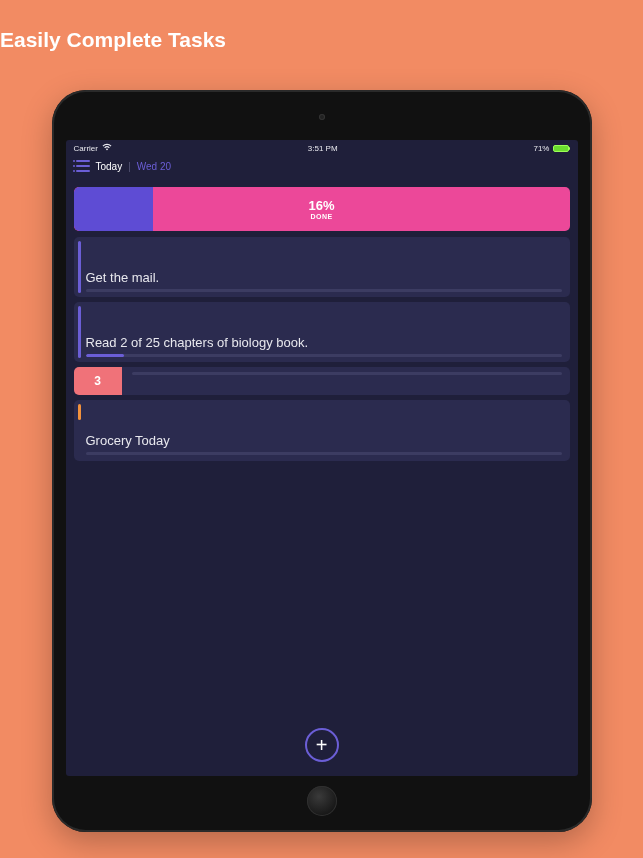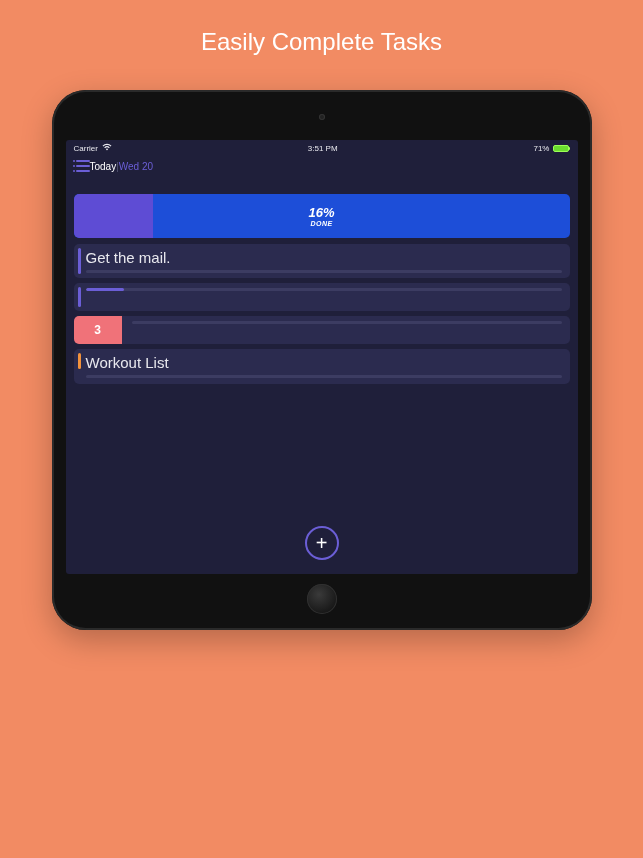--- a/index.html
+++ b/index.html
@@ -6,32 +6,31 @@
   body {
     width: 643px;
     height: 858px;
     background: #f28b63;
     font-family: -apple-system, BlinkMacSystemFont, "Segoe UI", Arial, sans-serif;
     overflow: hidden;
     position: relative;
   }
   .promo-title {
     color: #fff;
-    font-size: 24px;
-    font-weight: 400;
-    text-align: center;
+    font-size: 21px;
+    font-weight: 700;
     padding-top: 28px;
   }
   .ipad-frame {
     position: absolute;
     left: 50%;
     top: 90px;
     transform: translateX(-50%);
     width: 540px;
-    height: 540px;
+    height: 742px;
     background: #111;
     border-radius: 34px;
     box-shadow: 0 10px 30px rgba(0,0,0,0.25), inset 0 0 0 2px #2a2a2a;
     padding: 50px 14px 56px 14px;
   }
   .screen {
     width: 100%;
     height: 100%;
     background: #1f1f3a;
     border-radius: 3px;
@@ -53,41 +52,41 @@
   .status-left { display:flex; align-items:center; gap:4px; }
   .status-right { display:flex; align-items:center; gap:4px; }
   .wifi { font-size:9px; }
   .battery {
     width: 16px; height: 7px; border:1px solid #9cff57; border-radius:2px; position:relative;
     background: linear-gradient(to right,#6bdc2f 100%, transparent 0);
   }
   .battery::after { content:""; position:absolute; right:-2px; top:1.5px; width:1.5px; height:3px; background:#9cff57; border-radius:0 1px 1px 0;}
   
   .page-header {
-    display:flex; align-items:center; 
+    display:flex; align-items:center; gap:6px;
     padding: 4px 10px 6px 10px;
     font-size: 10px;
   }
   .menu-icon {
     width:14px; height:12px; display:flex; flex-direction:column; justify-content:space-between;
   }
   .menu-icon span { display:block; height:2px; background:#6b5ed6; border-radius:1px; position:relative;}
   .menu-icon span::before { content:""; position:absolute; left:-3px; top:0; width:2px; height:2px; background:#6b5ed6; border-radius:50%;}
   .hdr-title { color:#fff; font-weight:500; }
   .hdr-sep { color:#555574; }
   .hdr-date { color:#6b5ed6; }
   
   .progress-card {
-    margin: 16px 8px 6px 8px;
+    margin: 9px 8px 6px 8px;
     height: 44px;
-    background: #1d4ed8;
+    background: #ec4899;
     border-radius: 5px;
     position: relative;
     overflow:hidden;
-    display:flex; align-items:center; justify-content:center;font-style:italic;
+    display:flex; align-items:center; justify-content:center;
   }
   .progress-fill {
     position:absolute; left:0; top:0; bottom:0;
     background:#5e4cd4;
     border-radius:5px 0 0 5px;
   }
   .progress-text { position:relative; text-align:center; }
   .progress-pct { font-size:13px; font-weight:700; }
   .progress-label { font-size:7px; letter-spacing:0.5px; font-weight:600; }
   
@@ -95,21 +94,21 @@
     margin: 0 8px 5px 8px;
     background:#2b2b4f;
     border-radius:5px;
     position:relative;
     padding: 5px 8px 5px 10px;
     min-height: 28px;
   }
   .task .accent {
     position:absolute; left:4px; top:4px; bottom:4px; width:3px; border-radius:2px;
   }
-  .task-title { font-size:15px; color:#e8e8ee; margin-bottom:4px; margin-left:2px;}
+  .task-title { font-size:13px; color:#e8e8ee; margin-bottom:4px; margin-left:2px;margin-top:28px;}
   .task-bar {
     height:3px; border-radius:2px; background:#3c3c62; position:relative; overflow:hidden;
     margin-left:2px;
   }
   .task-bar-fill { position:absolute; left:0; top:0; bottom:0; border-radius:2px; }
   
   .task.with-counter { padding-left: 56px; }
   .counter {
     position:absolute; left:0; top:0; bottom:0; width:48px;
     display:flex; align-items:center; justify-content:center;
@@ -199,34 +198,35 @@
     <div id="task-list">
         <div class="task">
           <div class="accent" style="background: rgb(107, 94, 214);"></div>
           <div class="task-title">Get the mail.</div>
           <div class="task-bar">
             <div class="task-bar-fill" style="width: 0%; background: rgb(107, 94, 214);"></div>
           </div>
         </div>
         <div class="task">
           <div class="accent" style="background: rgb(107, 94, 214);"></div>
+          <div class="task-title">Read 2 of 25 chapters of biology book.</div>
           <div class="task-bar">
             <div class="task-bar-fill" style="width: 8%; background: rgb(107, 94, 214);"></div>
           </div>
         </div>
         <div class="task with-counter">
           <div class="accent" style="background: rgb(240, 114, 121);"></div>
           <div class="counter">3</div>
           <div class="task-bar">
             <div class="task-bar-fill" style="width: 0%; background: rgb(240, 114, 121);"></div>
           </div>
         </div>
         <div class="task short">
           <div class="accent" style="background: rgb(242, 146, 60);"></div>
-          <div class="task-title">Workout List</div>
+          <div class="task-title">Grocery Today</div>
           <div class="task-bar">
             <div class="task-bar-fill" style="width: 0%; background: rgb(242, 146, 60);"></div>
           </div>
         </div>
       </div>
 
     <div class="add-btn">
       <span>+</span>
     </div>
 

